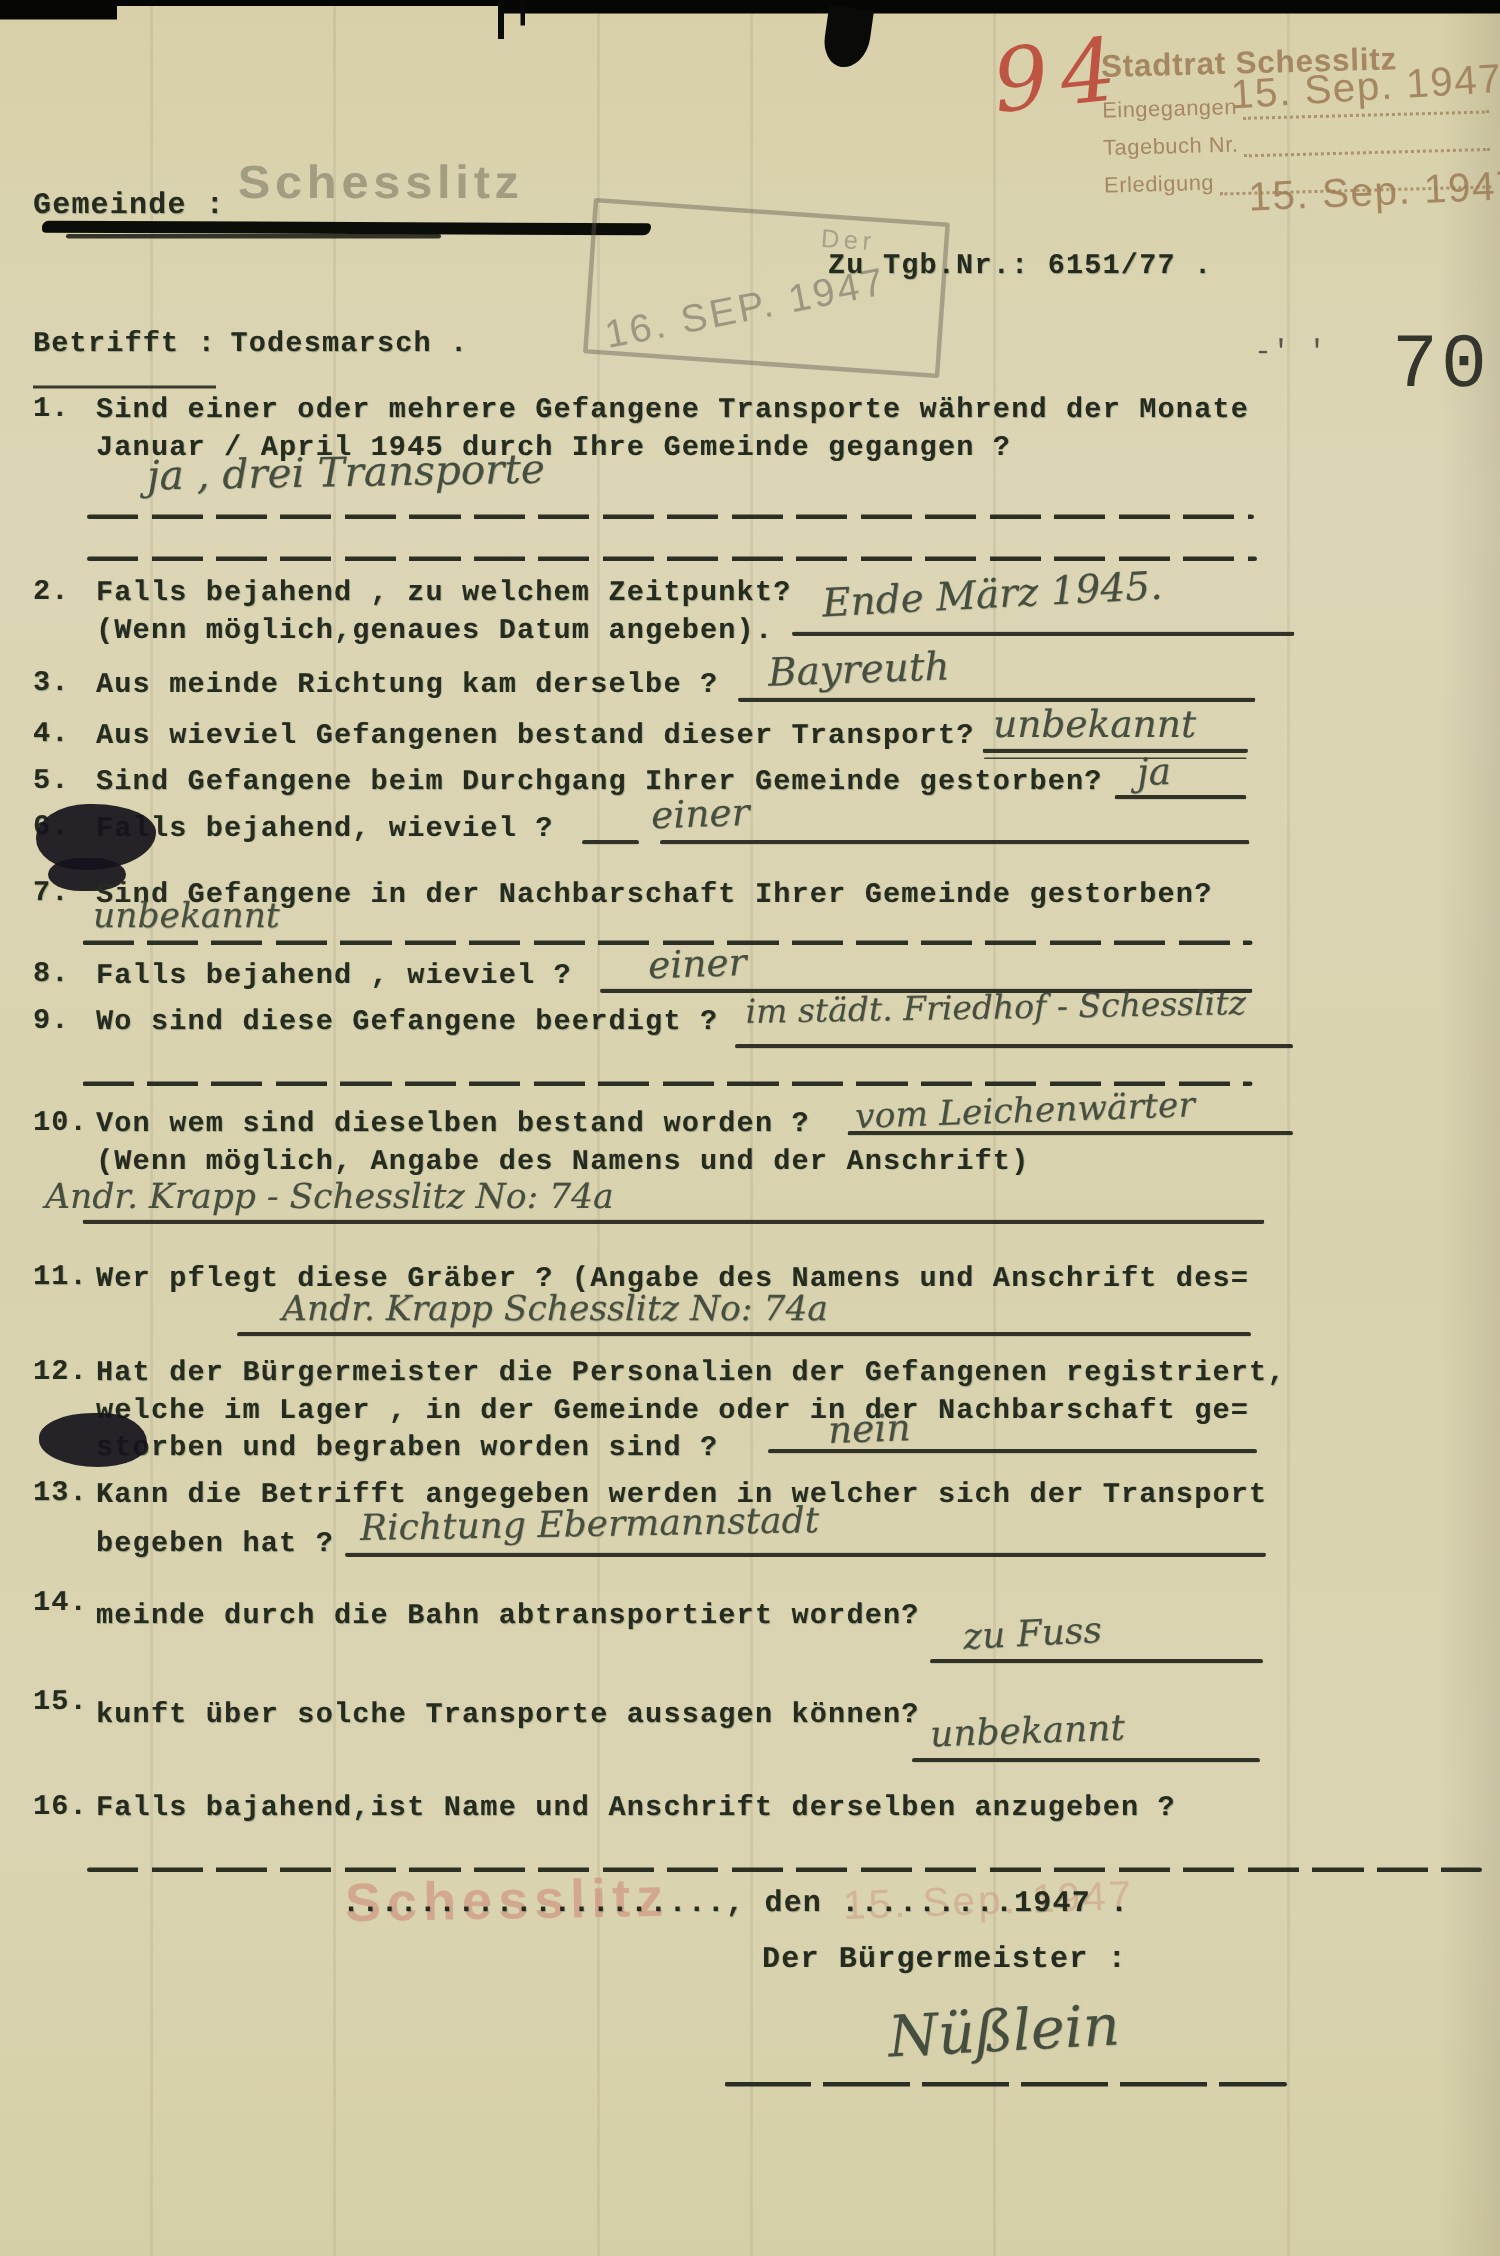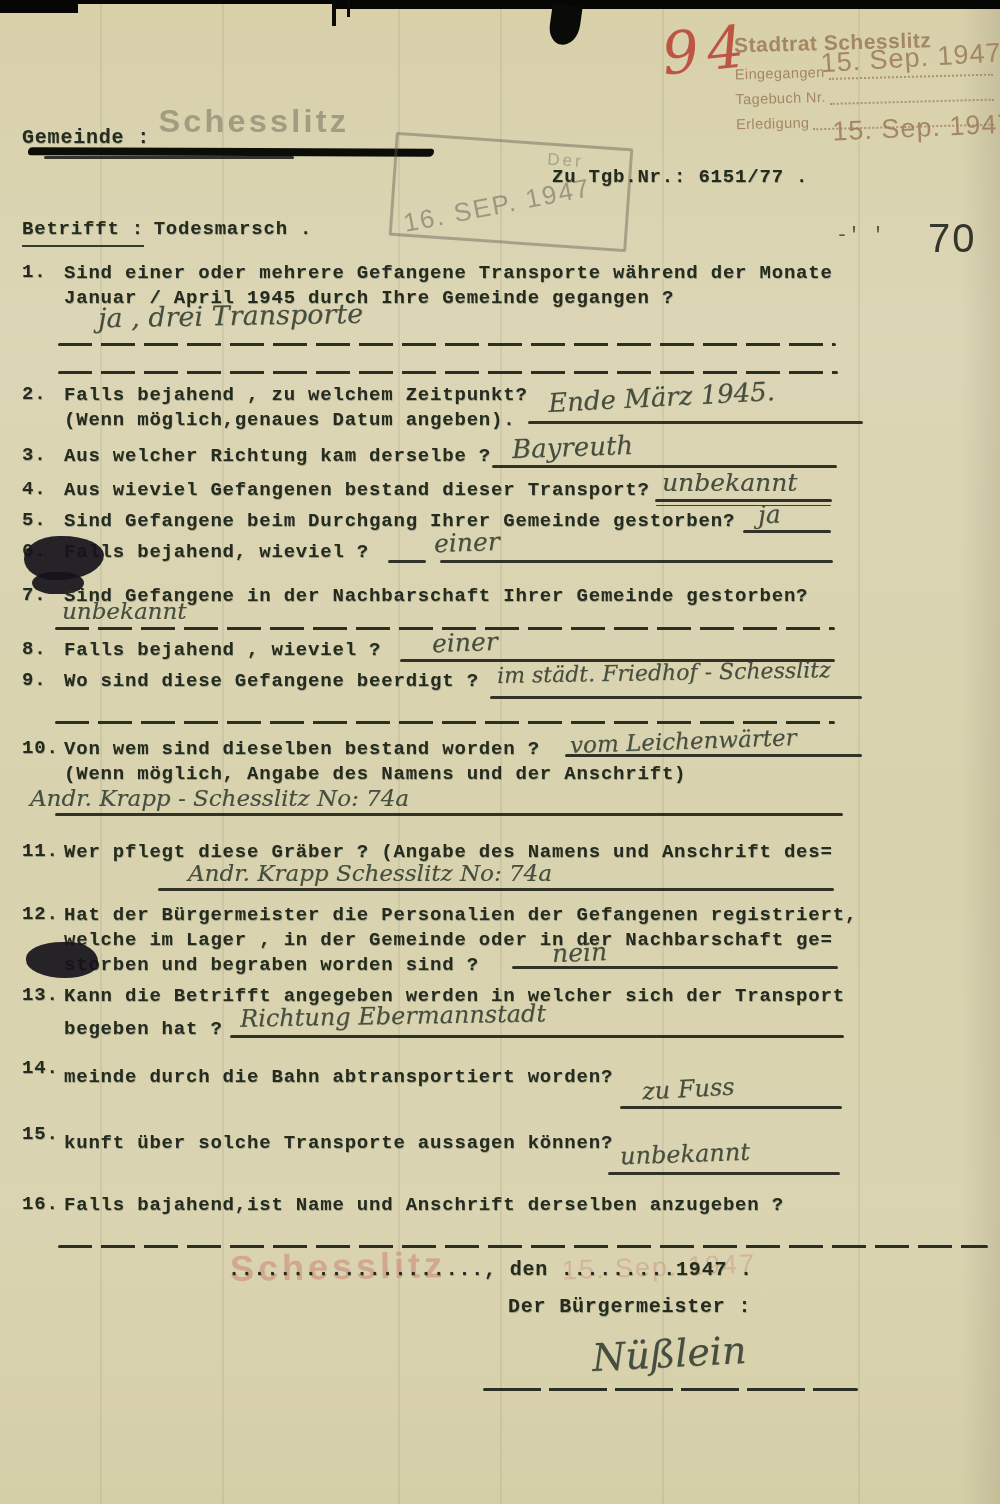--- a/index.html
+++ b/index.html
@@ -46,22 +46,22 @@
     color:rgba(128,122,102,0.62);transform:scaleX(1.05);}
   .tilt-box{left:392px;top:140px;width:232px;height:98px;border:3px solid rgba(92,88,78,0.42);
     transform:rotate(4deg);border-radius:2px;}
   .tilt-txt1{position:absolute;left:150px;top:4px;font-size:17px;letter-spacing:3px;color:rgba(118,113,100,0.5);}
   .tilt-date{position:absolute;left:8px;top:48px;font-size:26px;letter-spacing:2px;
     color:rgba(104,100,90,0.55);transform:rotate(-15deg);}
   .pink-place{left:230px;top:1246px;font-size:36px;font-weight:700;letter-spacing:4px;
     color:rgba(202,125,108,0.5);transform:rotate(-1deg);}
   .pink-date{left:562px;top:1252px;font-size:27px;letter-spacing:2px;
     color:rgba(200,138,118,0.42);transform:rotate(-2deg);}
-  .page-num{position:absolute;left:928px;top:216px;font-size:40px;font-weight:400;
-    color:#34352c;letter-spacing:2px;font-family:Liberation Sans, sans-serif;}
+  .page-num{position:absolute;left:928px;top:216px;font-size:51px;font-weight:400;
+    color:#34352c;letter-spacing:2px;font-family:Liberation Mono, monospace;}
   .margin-marks{position:absolute;left:836px;top:224px;font-size:20px;color:rgba(55,55,48,0.8);
     font-family:"Liberation Mono",monospace;}
   .heavy-line{position:absolute;left:28px;top:148px;width:406px;height:8px;background:#0b0d08;
     border-radius:5px 3px 6px 3px;transform:rotate(0.25deg);}
   .heavy-line2{position:absolute;left:44px;top:156px;width:250px;height:3px;background:rgba(11,13,8,0.8);border-radius:3px;}
 </style>
 </head>
 <body>
 
 <div id="paper">
@@ -106,21 +106,21 @@
   <div class="heavy-line2"></div>
 
   <div class="stamp tilt-box">
     <div class="tilt-txt1">Der</div>
     <div class="tilt-date">16. SEP. 1947</div>
   </div>
 
   <div class="mono" style="position:absolute;left:552px;top:166px">Zu Tgb.Nr.: 6151/77 .</div>
 
   <div style="position:absolute;left:22px;top:218px">
-    <span class="mono" style="border-bottom:2px solid rgba(38,43,31,0.9);padding-bottom:5px">Betrifft :</span>
+    <span class="mono" style="border-bottom:2px solid rgba(38,43,31,0.9);padding-bottom:17px">Betrifft :</span>
     <span class="mono">Todesmarsch .</span>
   </div>
 
   <div class="margin-marks">-' '</div>
   <div class="page-num">70</div>
 
   <div class="q mono" style="top:261px">
     <div class="qno">1.</div>
     <div class="qbody">
       <div class="qline">Sind einer oder mehrere Gefangene Transporte während der Monate</div>
@@ -137,21 +137,21 @@
       <div class="qline">Falls bejahend , zu welchem Zeitpunkt?</div>
       <div class="qline">(Wenn möglich,genaues Datum angeben).</div>
     </div>
   </div>
   <div class="hw" style="left:548px;top:382px;font-size:26px;transform:rotate(-3deg)">Ende März 1945.</div>
   <div class="sline" style="left:528px;top:421px;width:335px"></div>
 
   <div class="q mono" style="top:444px">
     <div class="qno">3.</div>
     <div class="qbody">
-        <div class="qline">Aus welcher Richtung kam derselbe ?</div>
+        <div class="qline">Aus meinde Richtung kam derselbe ?</div>
       </div>
   </div>
   <div class="hw" style="left:512px;top:432px;font-size:26px;transform:rotate(-2deg)">Bayreuth</div>
   <div class="sline" style="left:492px;top:465px;width:345px"></div>
 
   <div class="q mono" style="top:478px">
     <div class="qno">4.</div>
     <div class="qbody">
         <div class="qline">Aus wieviel Gefangenen bestand dieser Transport?</div>
       </div>

